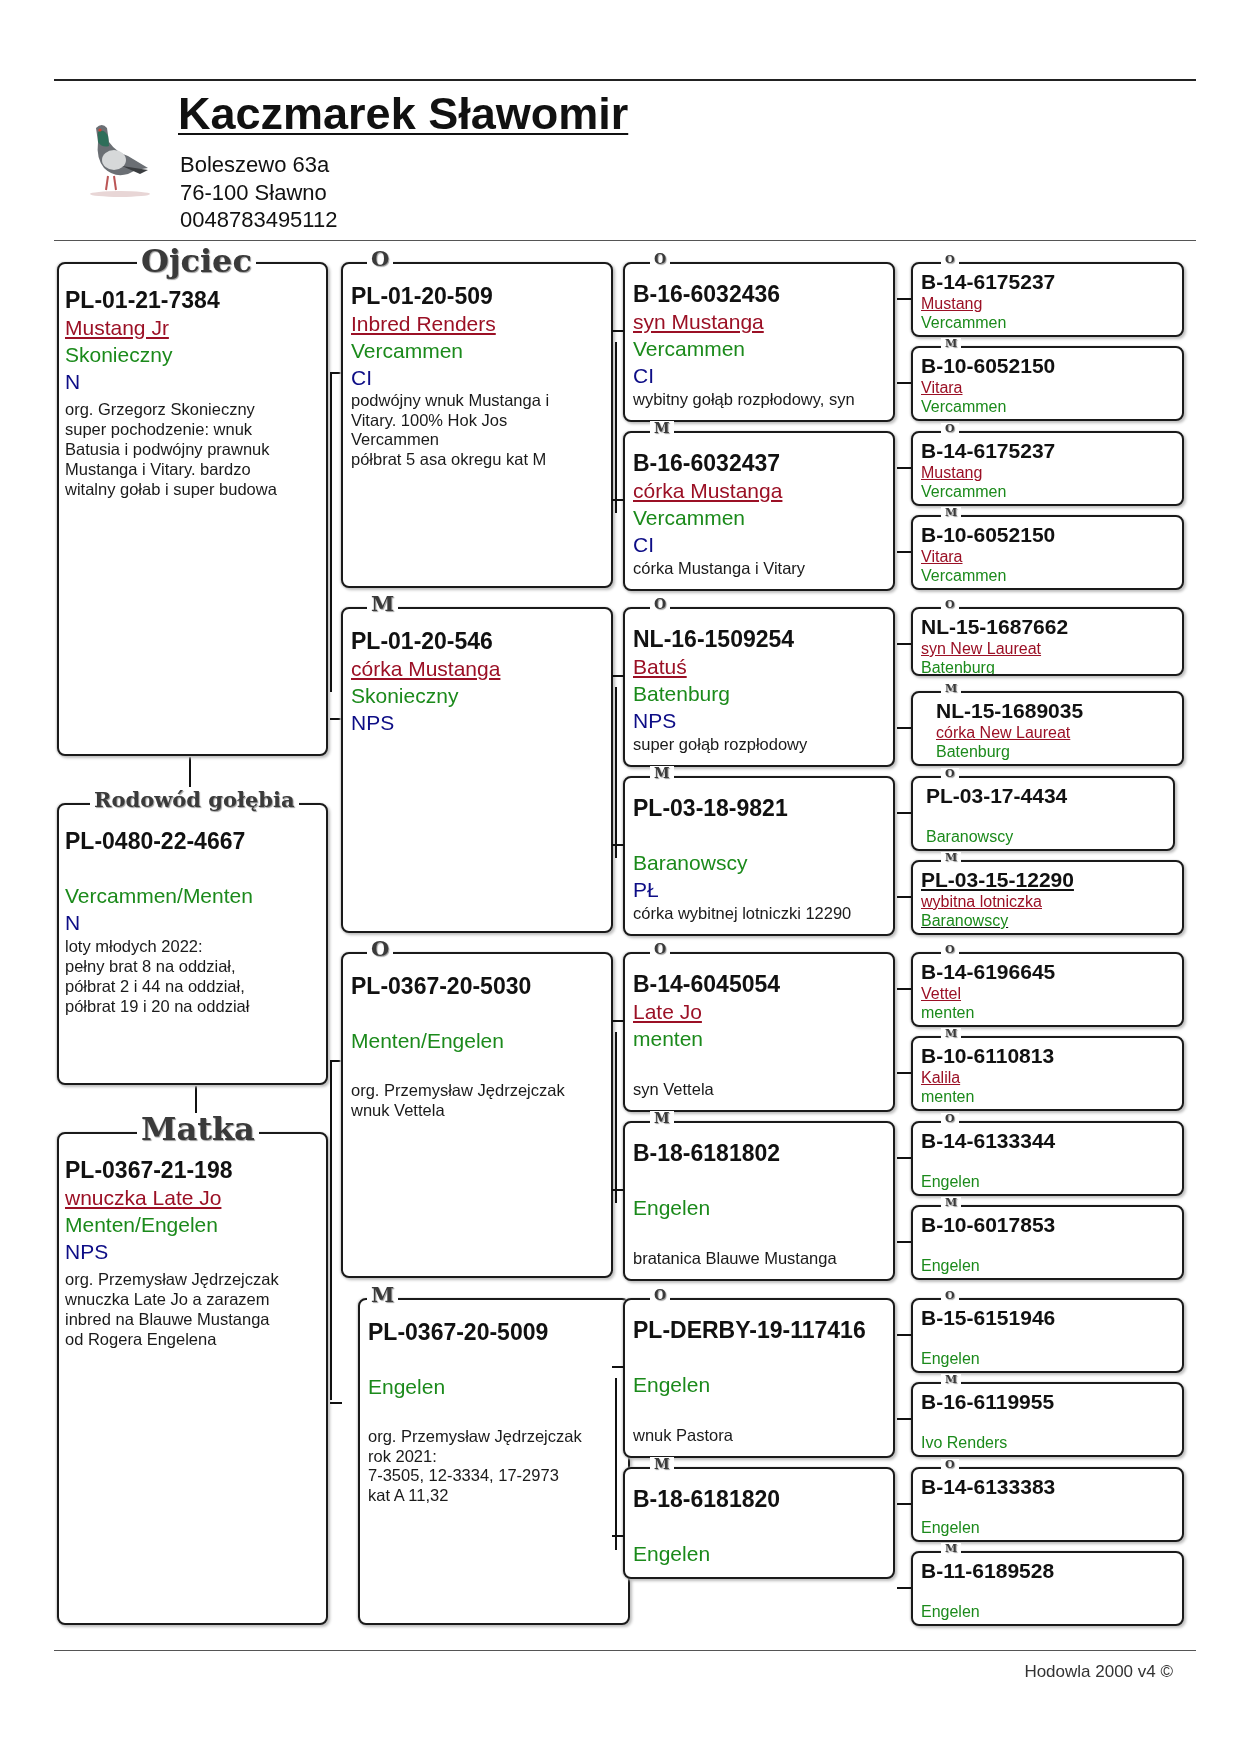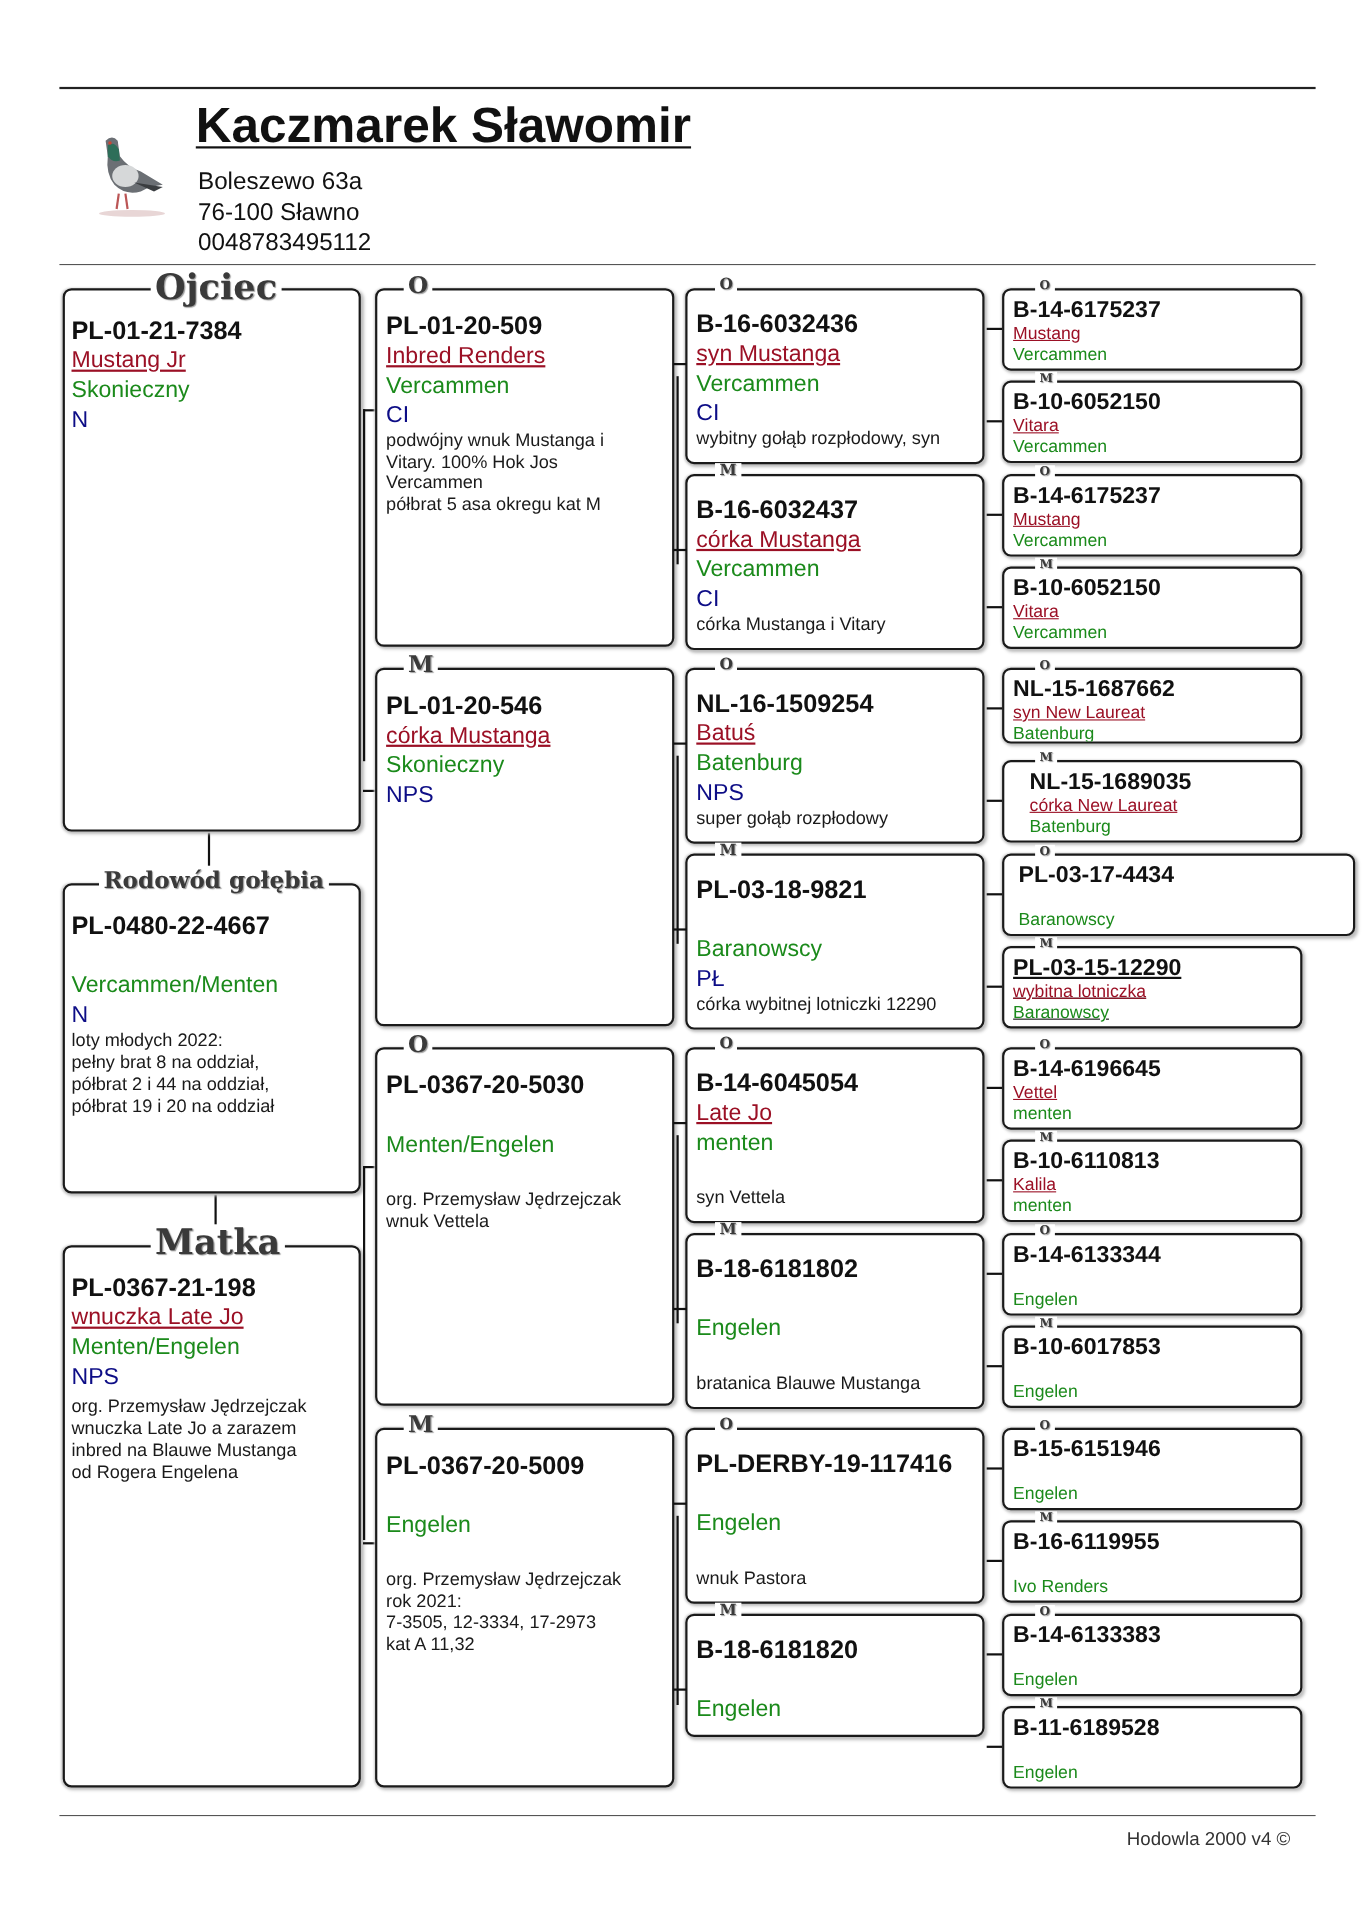--- a/index.html
+++ b/index.html
@@ -64,20 +64,25 @@
 <div class="vline" style="left:195px; top:1086px; height:30px;"></div>
 
 <div class="box c1" style="left:57px; top:262px; width:271px; height:494px;">
 </div>
 <div class="tag big" style="left:137px; top:245px;">Ojciec</div>
 <div style="position:absolute; left:65px; top:262px; width:256px;" class="c1">
   <div class="ring">PL-01-21-7384</div>
   <div class="name">Mustang Jr</div>
   <div class="breeder">Skonieczny</div>
   <div class="color">N</div>
+  <div class="note">org. Grzegorz Skonieczny
+super pochodzenie: wnuk
+Batusia i podwójny prawnuk
+Mustanga i Vitary. bardzo
+witalny gołab i super budowa</div>
 </div>
 
 <div class="box c1" style="left:57px; top:803px; width:271px; height:282px;"></div>
 <div class="tag mid" style="left:90px; top:789px;">Rodowód gołębia</div>
 <div style="position:absolute; left:65px; top:803px; width:256px;" class="c1">
   <div class="ring" style="margin-bottom:27px;">PL-0480-22-4667</div>
   <div class="breeder">Vercammen/Menten</div>
   <div class="color">N</div>
   <div class="note" style="margin-top:0">loty młodych 2022:
 pełny brat 8 na oddział,
@@ -135,21 +140,21 @@
         <div class="ring" style="font-size:23px; line-height:28px;">PL-0367-20-5030</div>
         <div style="height:27px;"></div>
         <div class="breeder" style="font-size:21px; line-height:27px;">Menten/Engelen</div>
         <div style="height:27px;"></div>
         <div class="note" style="font-size:16.5px; line-height:19.5px;">org. Przemysław Jędrzejczak
 wnuk Vettela</div>
       </div>
     </div>
     <div class="tag mid" style="left:367px; top:938px;">O</div>
     <div class="vline" style="left:615px; top:1032px; height:171px;"></div>
-    <div class="box" style="left:341px; top:1298px; width:272px; height:327px; padding:0 8px;">
+    <div class="box" style="left:358px; top:1298px; width:272px; height:327px; padding:0 8px;">
       <div style="margin-top:18px;">
         <div class="ring" style="font-size:23px; line-height:28px;">PL-0367-20-5009</div>
         <div style="height:27px;"></div>
         <div class="breeder" style="font-size:21px; line-height:27px;">Engelen</div>
         <div style="height:27px;"></div>
         <div class="note" style="font-size:16.5px; line-height:19.5px;">org. Przemysław Jędrzejczak
 rok 2021:
 7-3505, 12-3334, 17-2973
 kat A 11,32</div>
       </div>
@@ -297,21 +302,21 @@
     <div class="hline" style="left:897px; top:643px; width:14px;"></div>
     <div class="box g4" style="left:911px; top:691px; width:273px; height:75px;">
       <div style="margin-top:6px;margin-left:15px;">
         <div class="ring" style="font-size:21px; line-height:24px;">NL-15-1689035</div>
         <div class="name" style="font-size:16px; line-height:19px;">córka New Laureat</div>
         <div class="breeder" style="font-size:16px; line-height:19px;">Batenburg</div>
       </div>
     </div>
     <div class="tag tiny" style="left:941px; top:683px;">M</div>
     <div class="hline" style="left:897px; top:727px; width:14px;"></div>
-    <div class="box g4" style="left:911px; top:776px; width:321px; height:75px;padding-left:13px;">
+    <div class="box g4" style="left:911px; top:776px; width:264px; height:75px;padding-left:13px;">
       <div style="margin-top:6px;">
         <div class="ring" style="font-size:21px; line-height:24px;">PL-03-17-4434</div>
         <div style="height:19px;"></div>
         <div class="breeder" style="font-size:16px; line-height:19px;">Baranowscy</div>
       </div>
     </div>
     <div class="tag tiny" style="left:941px; top:768px;">O</div>
     <div class="hline" style="left:897px; top:812px; width:14px;"></div>
     <div class="box g4" style="left:911px; top:860px; width:273px; height:75px;">
       <div style="margin-top:6px;text-decoration:underline;">

